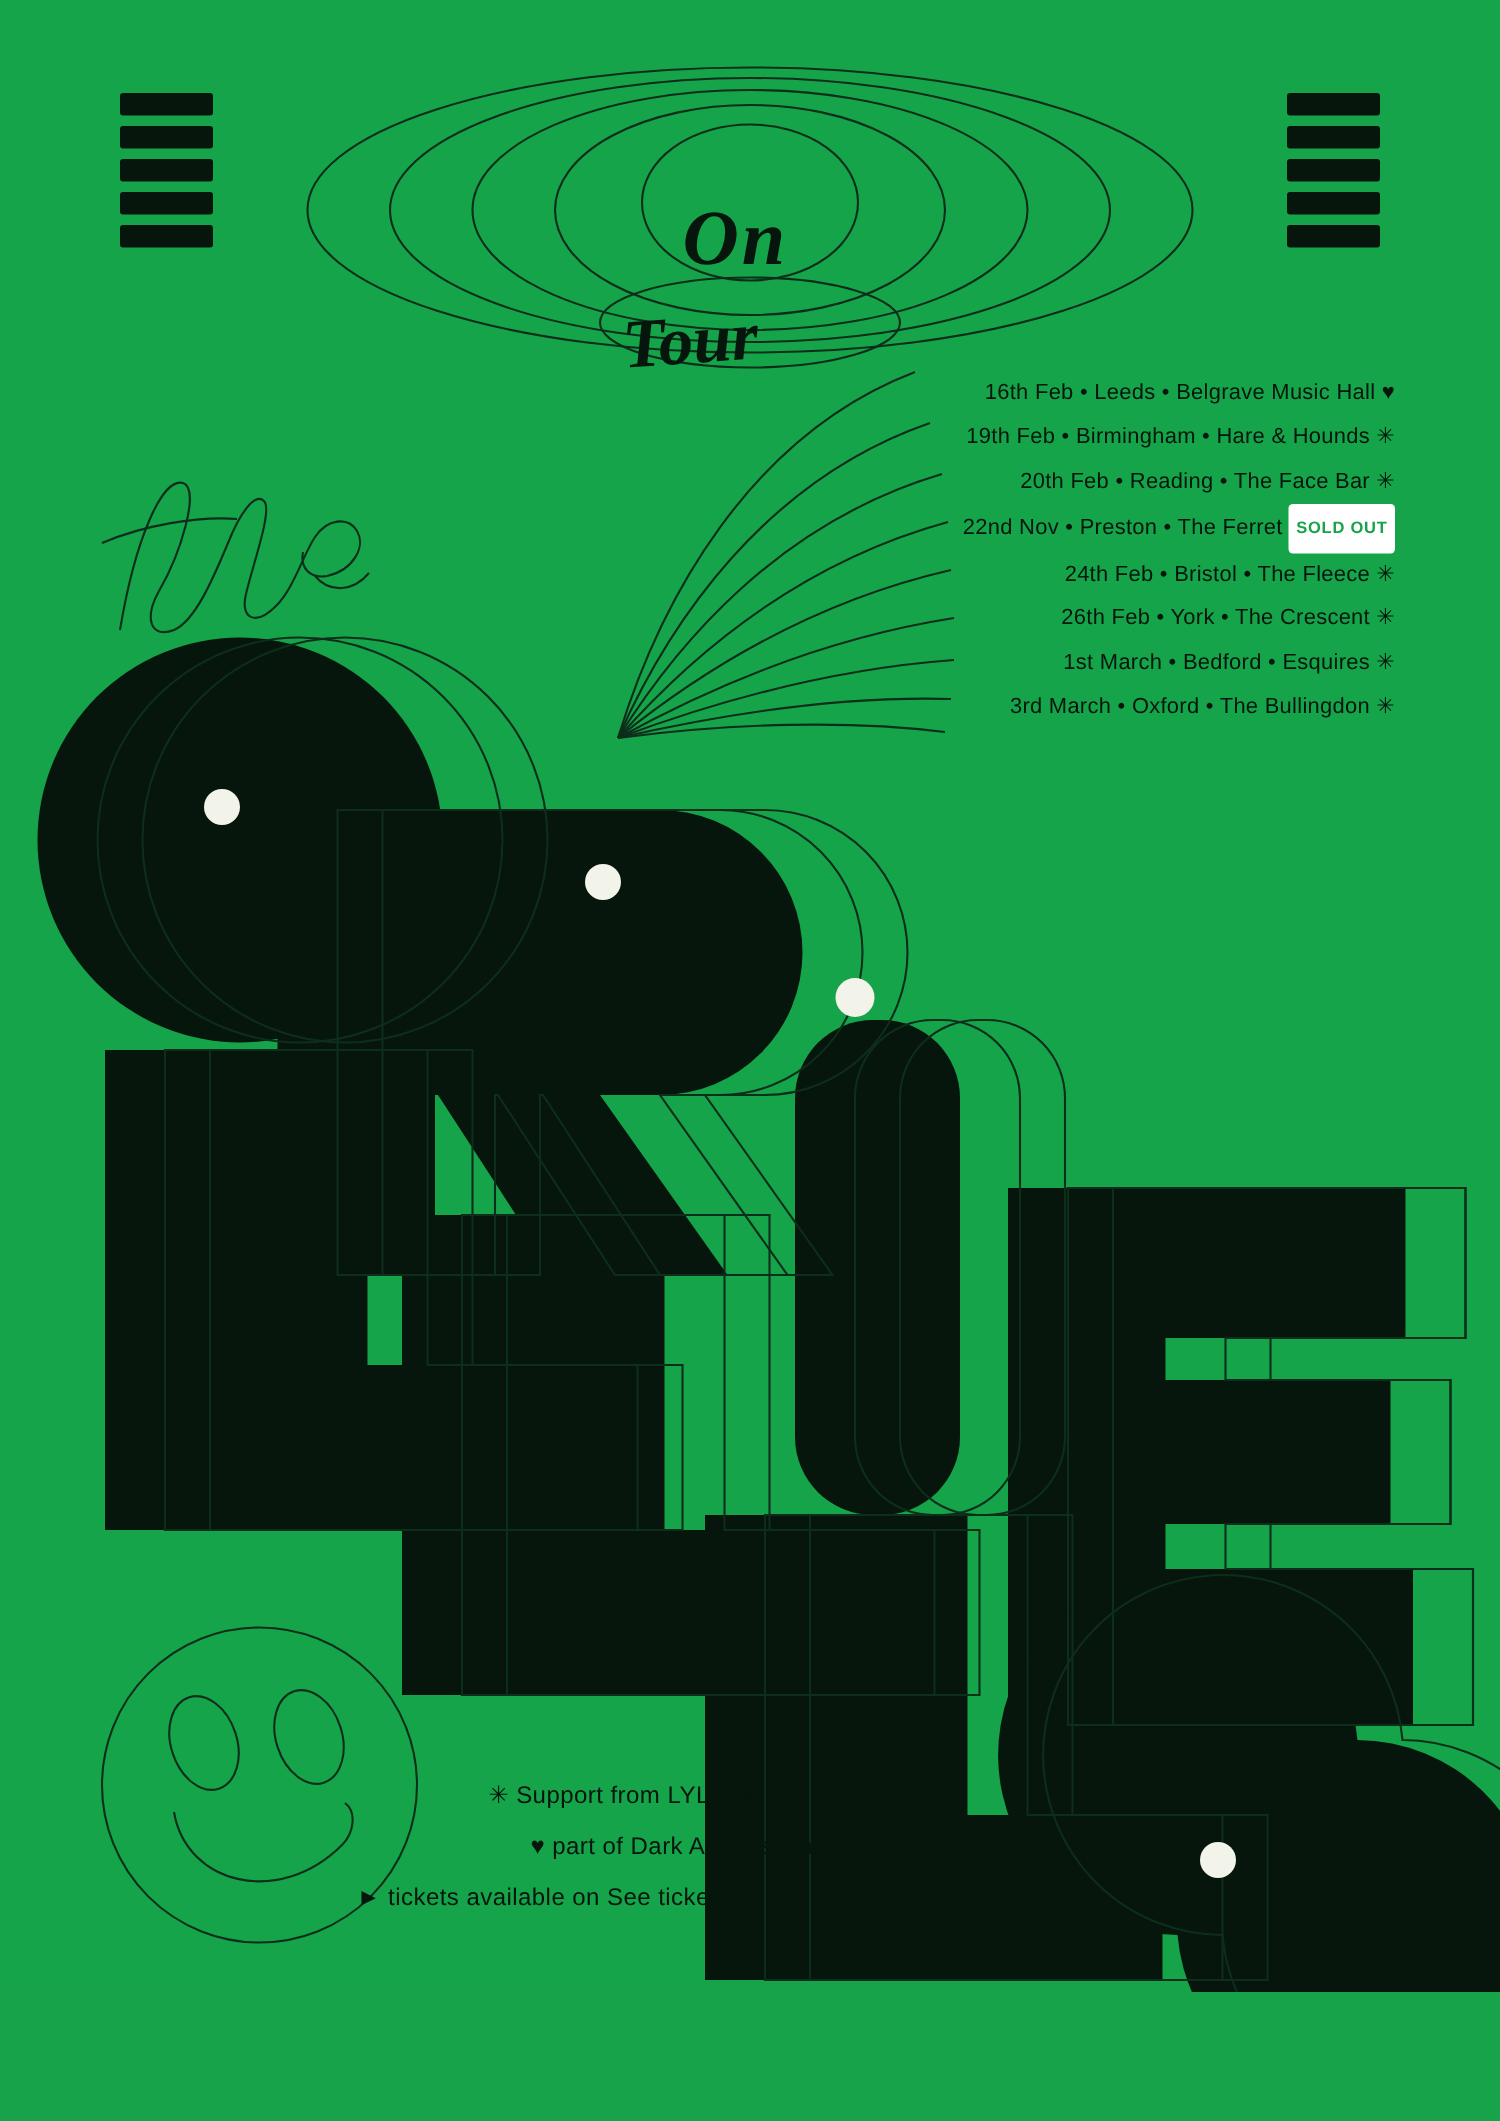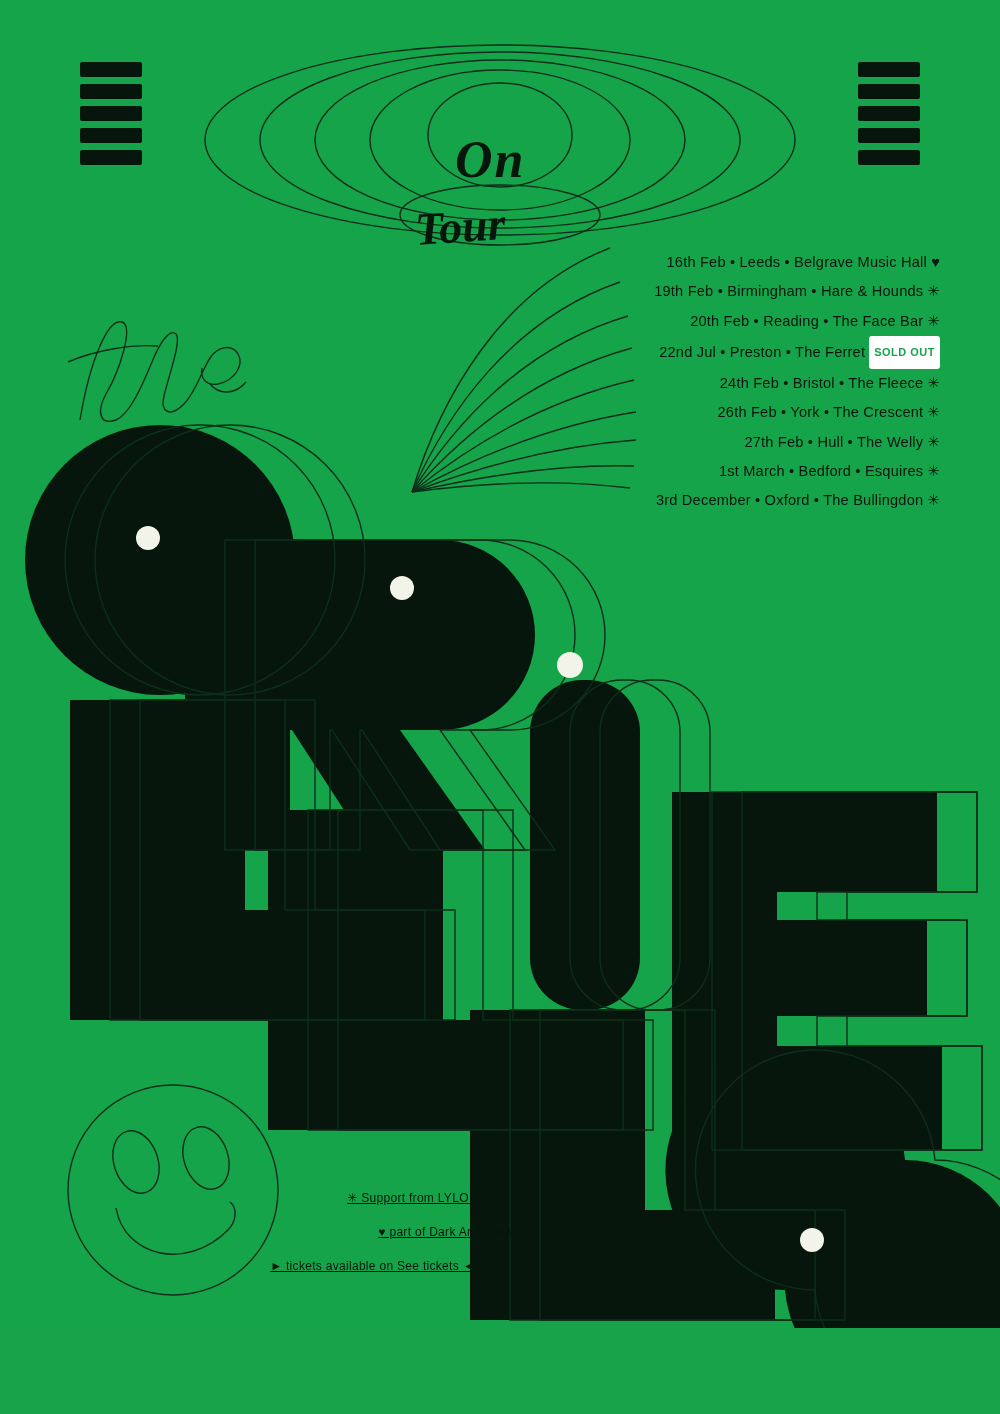--- a/index.html
+++ b/index.html
@@ -30,21 +30,21 @@
     color:#06160c;
     font-family:"Liberation Serif", serif;
     font-weight:bold;
   }
   .ontour-on{left:255px;top:90px;font-size:52px;font-style:italic;letter-spacing:2px;}
   .ontour-tour{left:215px;top:160px;font-size:46px;font-style:italic;transform:rotate(-4deg);}
 
   
   .dates{
     position:absolute;
-    right:60px;
+    right:70px;
     top:248px;
     width:360px;
     text-align:right;
     color:#06160c;
     font-size:14.6px;
     line-height:29.3px;
     letter-spacing:.2px;
     white-space:nowrap;
   }
   .date-row{display:block;}
@@ -77,24 +77,23 @@
   .smiley{position:absolute;left:58px;top:1080px;width:230px;height:215px;}
   .smiley svg{overflow:visible;}
 
   
   .notes{
     position:absolute;
     left:0;right:0;
     bottom:45px;
     text-align:center;
     color:#06160c;
-    font-size:12px;
+    font-size:16px;
     line-height:34px;
     letter-spacing:.3px;
-    text-decoration:underline;
   }
   .note{display:block;}
   .note.n1{padding-right:170px;}
   .note.n2{padding-right:86px;}
   .note.n3{padding-right:255px;}
 
   
   #letters{position:absolute;left:0;top:0;width:1000px;height:1414px;}
   #letters svg{overflow:visible;}
 </style>
@@ -143,26 +142,25 @@
       <path class="outline" d="M32 262 C 96 238, 174 216, 256 210"></path>
       <path class="outline" d="M32 262 C 102 246, 182 234, 254 236"></path>
       <path class="outline" d="M32 262 C 108 252, 186 250, 250 258"></path>
     </svg>
   </div>
 
   <div class="dates">
     <span class="date-row"><span>16th Feb • Leeds • Belgrave Music Hall ♥</span></span>
     <span class="date-row"><span>19th Feb • Birmingham • Hare &amp; Hounds ✳</span></span>
     <span class="date-row"><span>20th Feb • Reading • The Face Bar ✳</span></span>
-    <span class="date-row"><span>22nd Jul • Preston • The Ferret</span><span class="soldout">SOLD OUT</span></span>
+    <span class="date-row"><span>22nd Nov • Preston • The Ferret</span><span class="soldout">SOLD OUT</span></span>
     <span class="date-row"><span>24th Feb • Bristol • The  Fleece ✳</span></span>
     <span class="date-row"><span>26th Feb • York • The Crescent ✳</span></span>
-    <span class="date-row"><span>27th Feb • Hull • The Welly ✳</span></span>
     <span class="date-row"><span>1st March • Bedford • Esquires ✳</span></span>
-    <span class="date-row"><span>3rd December • Oxford • The Bullingdon ✳</span></span>
+    <span class="date-row"><span>3rd March • Oxford • The Bullingdon ✳</span></span>
   </div>
 
   <div class="the-word">
     <svg width="220" height="140" viewBox="0 0 220 140">
       <path class="outline" stroke-width="2" d="M20 120 C 30 60, 48 18, 62 22 C 74 26, 60 70, 46 94 C 36 112, 40 126, 56 120 C 70 114, 82 86, 92 62 C 100 42, 110 28, 116 34 C 122 40, 108 78, 104 96 C 100 112, 110 118, 124 104 C 136 92, 142 70, 150 58 C 158 46, 172 44, 178 54 C 184 64, 176 80, 158 84 C 146 86, 140 78, 142 68"></path>
       <path class="outline" stroke-width="2" d="M8 62 C 36 50, 72 44, 98 46"></path>
       <path class="outline" stroke-width="2" d="M150 84 C 160 96, 176 94, 186 82"></path>
     </svg>
   </div>
 

